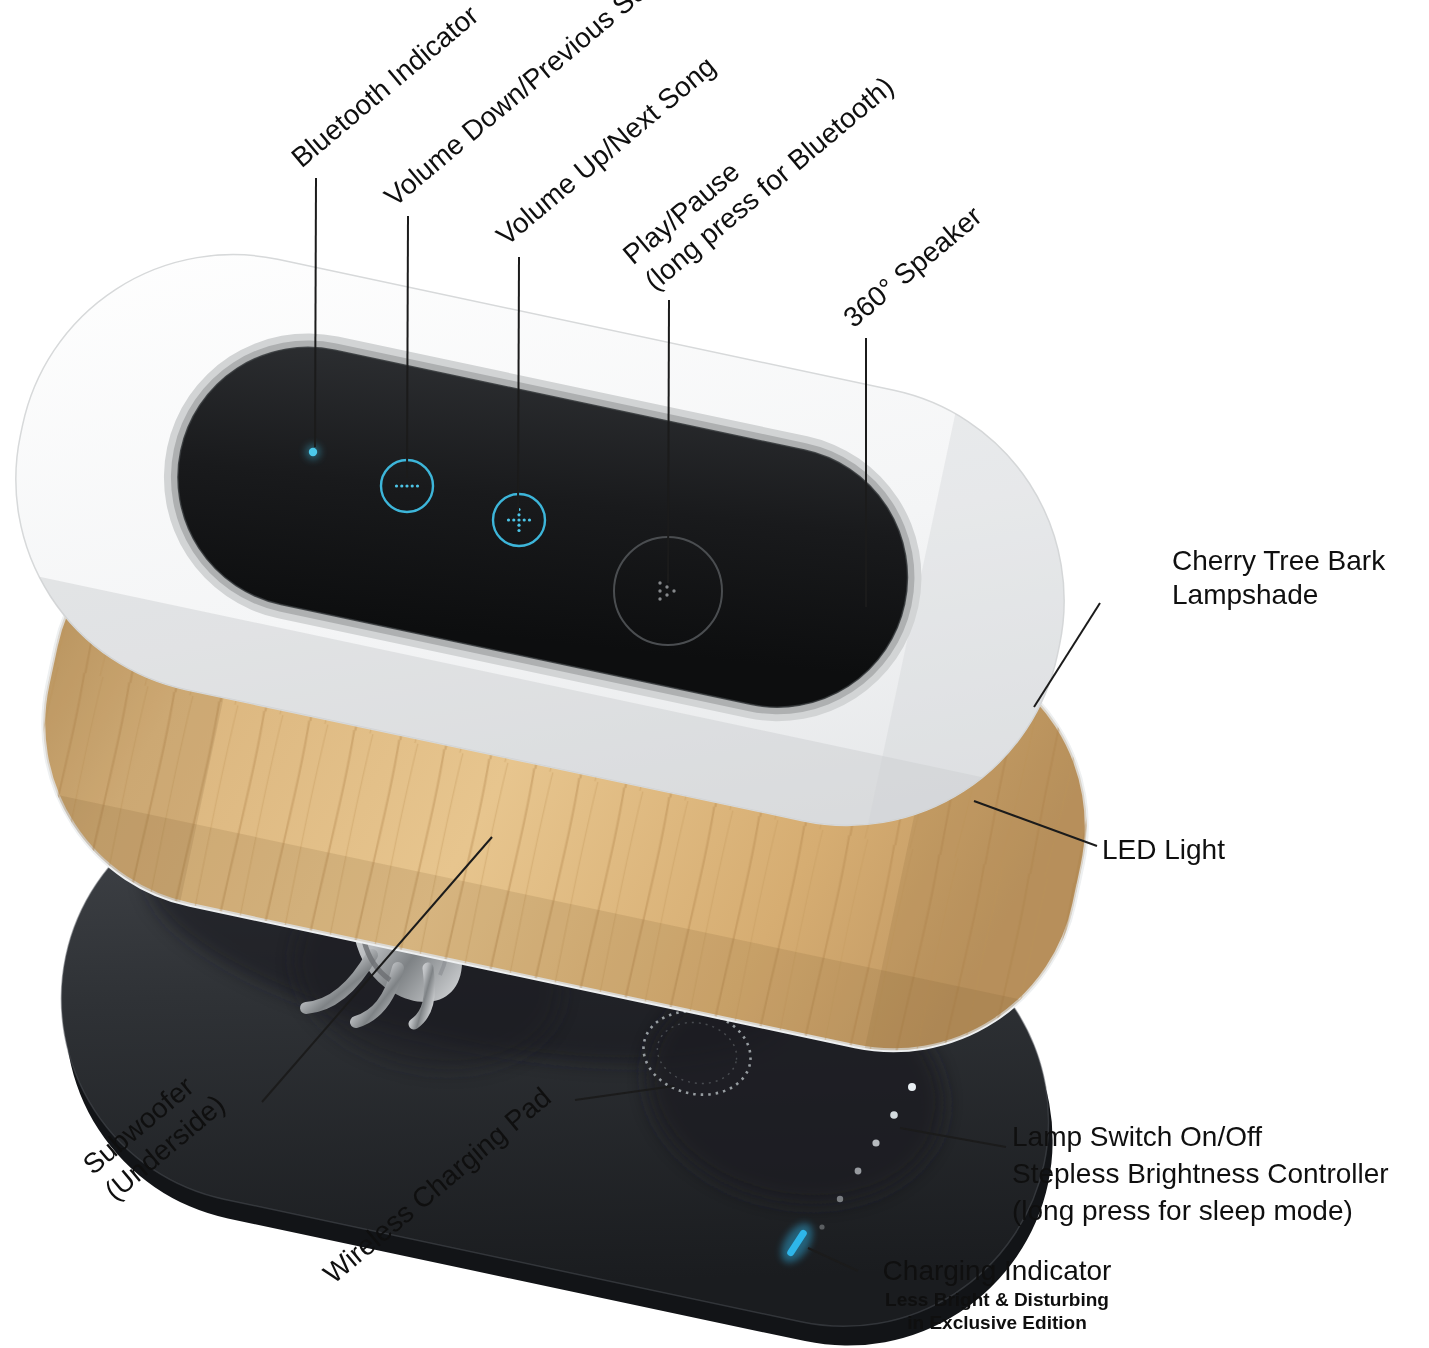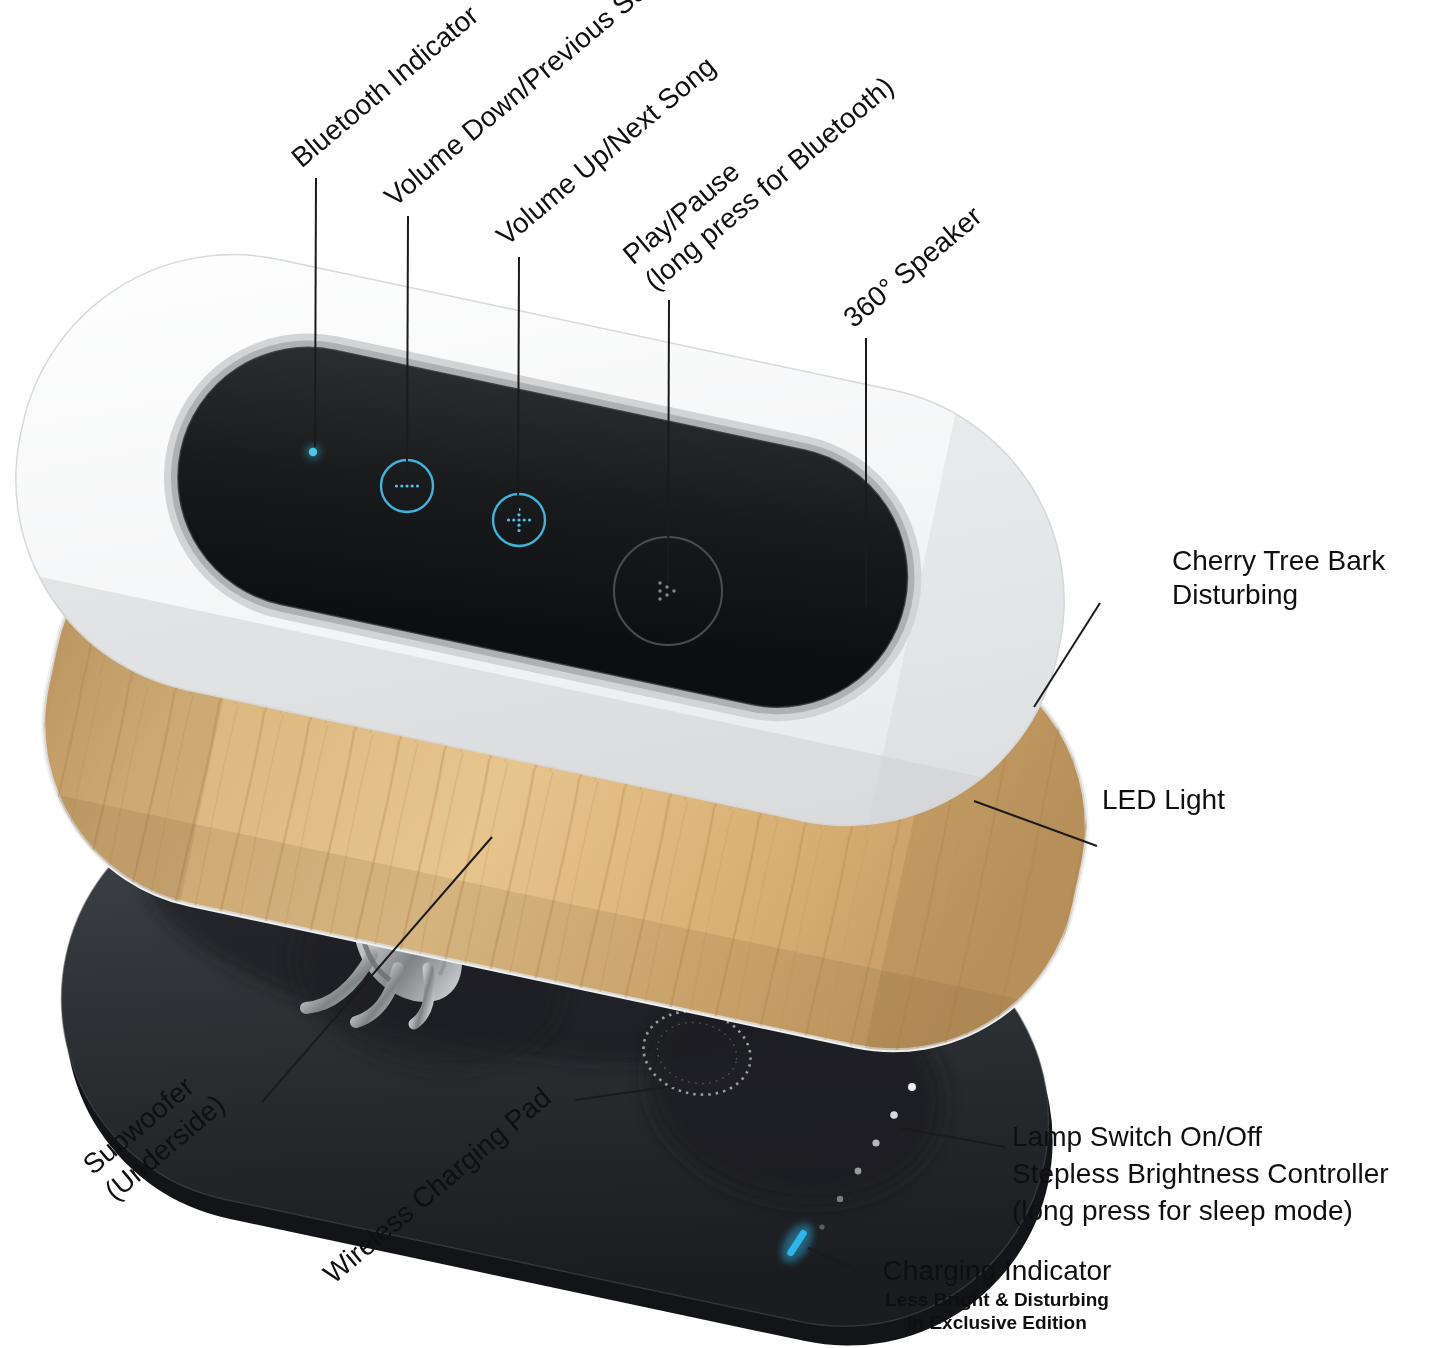--- a/index.html
+++ b/index.html
@@ -214,24 +214,24 @@
 
 <div class="callout rot ml" style="left:660px;top:230px">
   <div>Play/Pause</div>
   <div>(long press for Bluetooth)</div>
 </div>
 
 <div class="callout rot" style="left:858px;top:302px">360° Speaker</div>
 
 <div class="callout ml" style="left:1172px;top:544px">
   <div>Cherry Tree Bark</div>
-  <div>Disturbing</div>
-</div>
-
-<div class="callout" style="left:1102px;top:784px">LED Light</div>
+  <div>Lampshade</div>
+</div>
+
+<div class="callout" style="left:1102px;top:834px">LED Light</div>
 
 <div class="callout charging-block" style="left:862px;top:1254px">
   <div class="head">Charging Indicator</div>
   <div class="note">Less Bright &amp; Disturbing</div>
   <div class="note">in Exclusive Edition</div>
 </div>
 
 <div class="callout block3" style="left:1012px;top:1118px">
   <div>Lamp Switch On/Off</div>
   <div>Stepless Brightness Controller</div>

